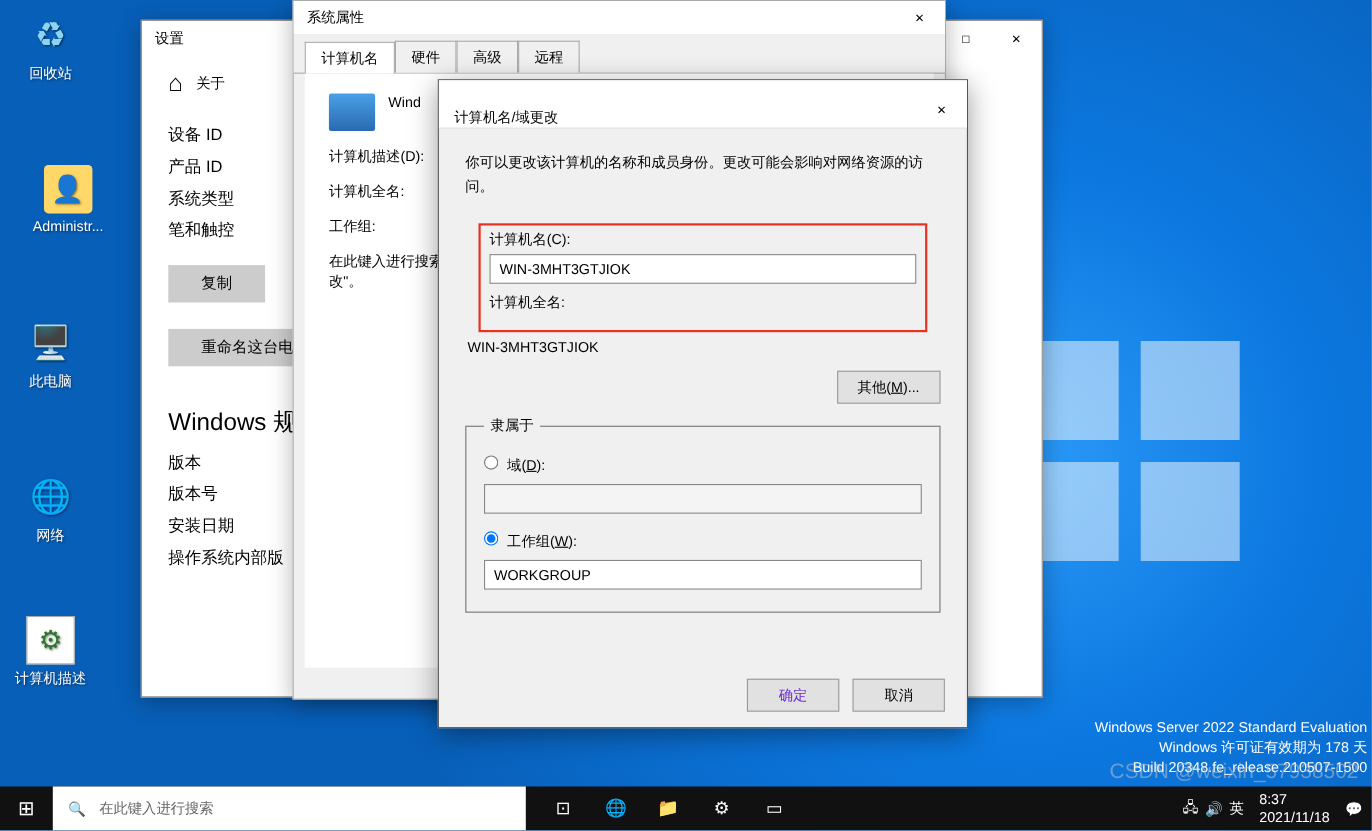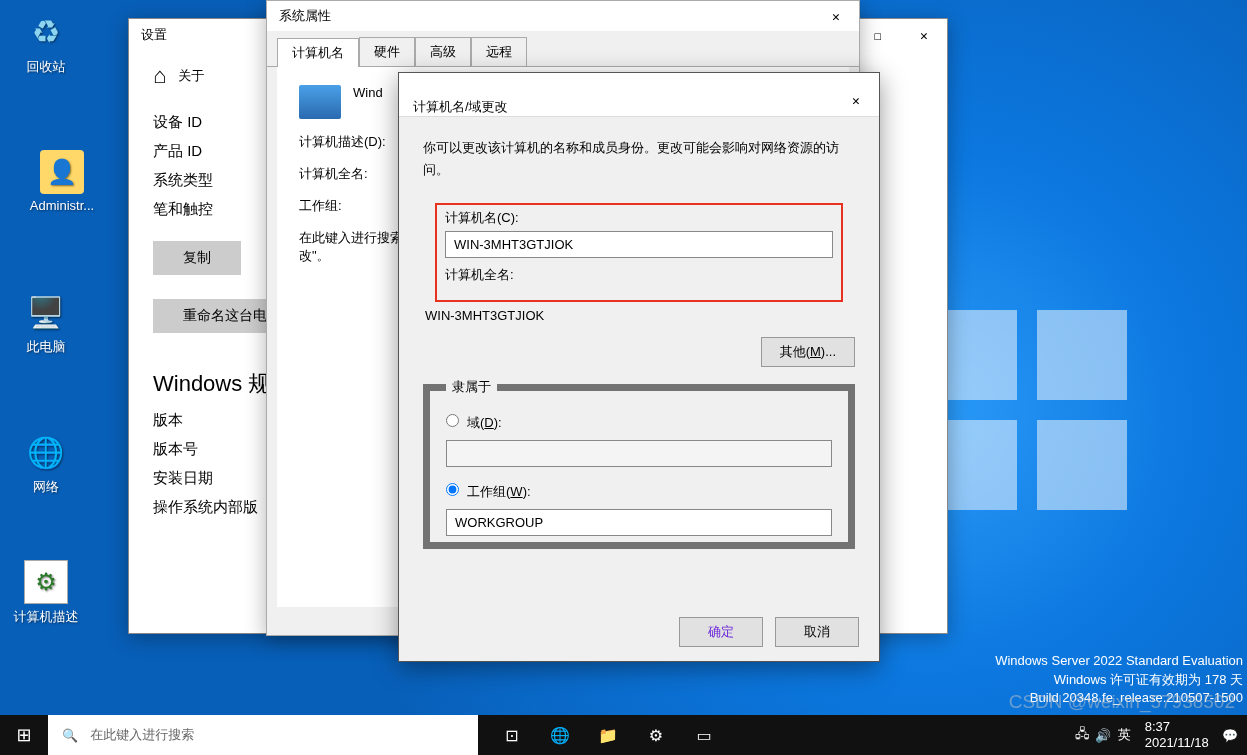--- a/index.html
+++ b/index.html
@@ -41,21 +41,21 @@
 .changes-win{left:398px;top:72px;width:482px;height:590px;background:#f0f0f0;border:1px solid #555;box-shadow:0 6px 24px rgba(0,0,0,0.4);}
 .changes-title{height:44px;display:flex;align-items:flex-end;padding-left:14px;background:#fff;border-bottom:1px solid #ddd;}
 .changes-body{padding:20px 24px;}
 .desc{line-height:1.7;margin-bottom:22px}
 .highlight-box{border:2px solid #e8321f;padding:4px 8px 12px;margin:6px 12px;}
 .field-label{margin-bottom:4px}
 .text-input{width:100%;padding:5px 8px;border:1px solid #888;font-size:13px;}
 .text-input:disabled{background:#f4f4f4;color:#888}
 .fullname{margin-top:8px}
 .other-btn{float:right;padding:5px 18px;background:#e1e1e1;border:1px solid #999;margin-top:6px}
-.fieldset{border:7px solid #737373;padding:12px 16px 6px;margin-top:55px;clear:both}
+.fieldset{border:1px solid #737373;padding:12px 16px 20px;margin-top:55px;clear:both}
 .fieldset legend{padding:0 6px}
 .radio-row{margin:6px 0 8px;}
 .radio-row input{margin-right:8px}
 .dlg-buttons{position:absolute;bottom:14px;right:20px;display:flex;gap:12px}
 .dlg-btn{padding:5px 28px;background:#e1e1e1;border:1px solid #999;}
 .dlg-btn.disabled{color:#6d28d9}
 .buildinfo{position:absolute;right:4px;bottom:48px;color:#fff;text-align:right;font-size:13px;line-height:1.4}
 .watermark{position:absolute;right:12px;bottom:42px;color:rgba(200,200,200,0.5);font-size:19px}
 .taskbar{position:absolute;left:0;right:0;bottom:0;height:40px;background:#111;display:flex;align-items:center;}
 .start{width:48px;height:40px;display:flex;align-items:center;justify-content:center;color:#fff;font-size:18px}

